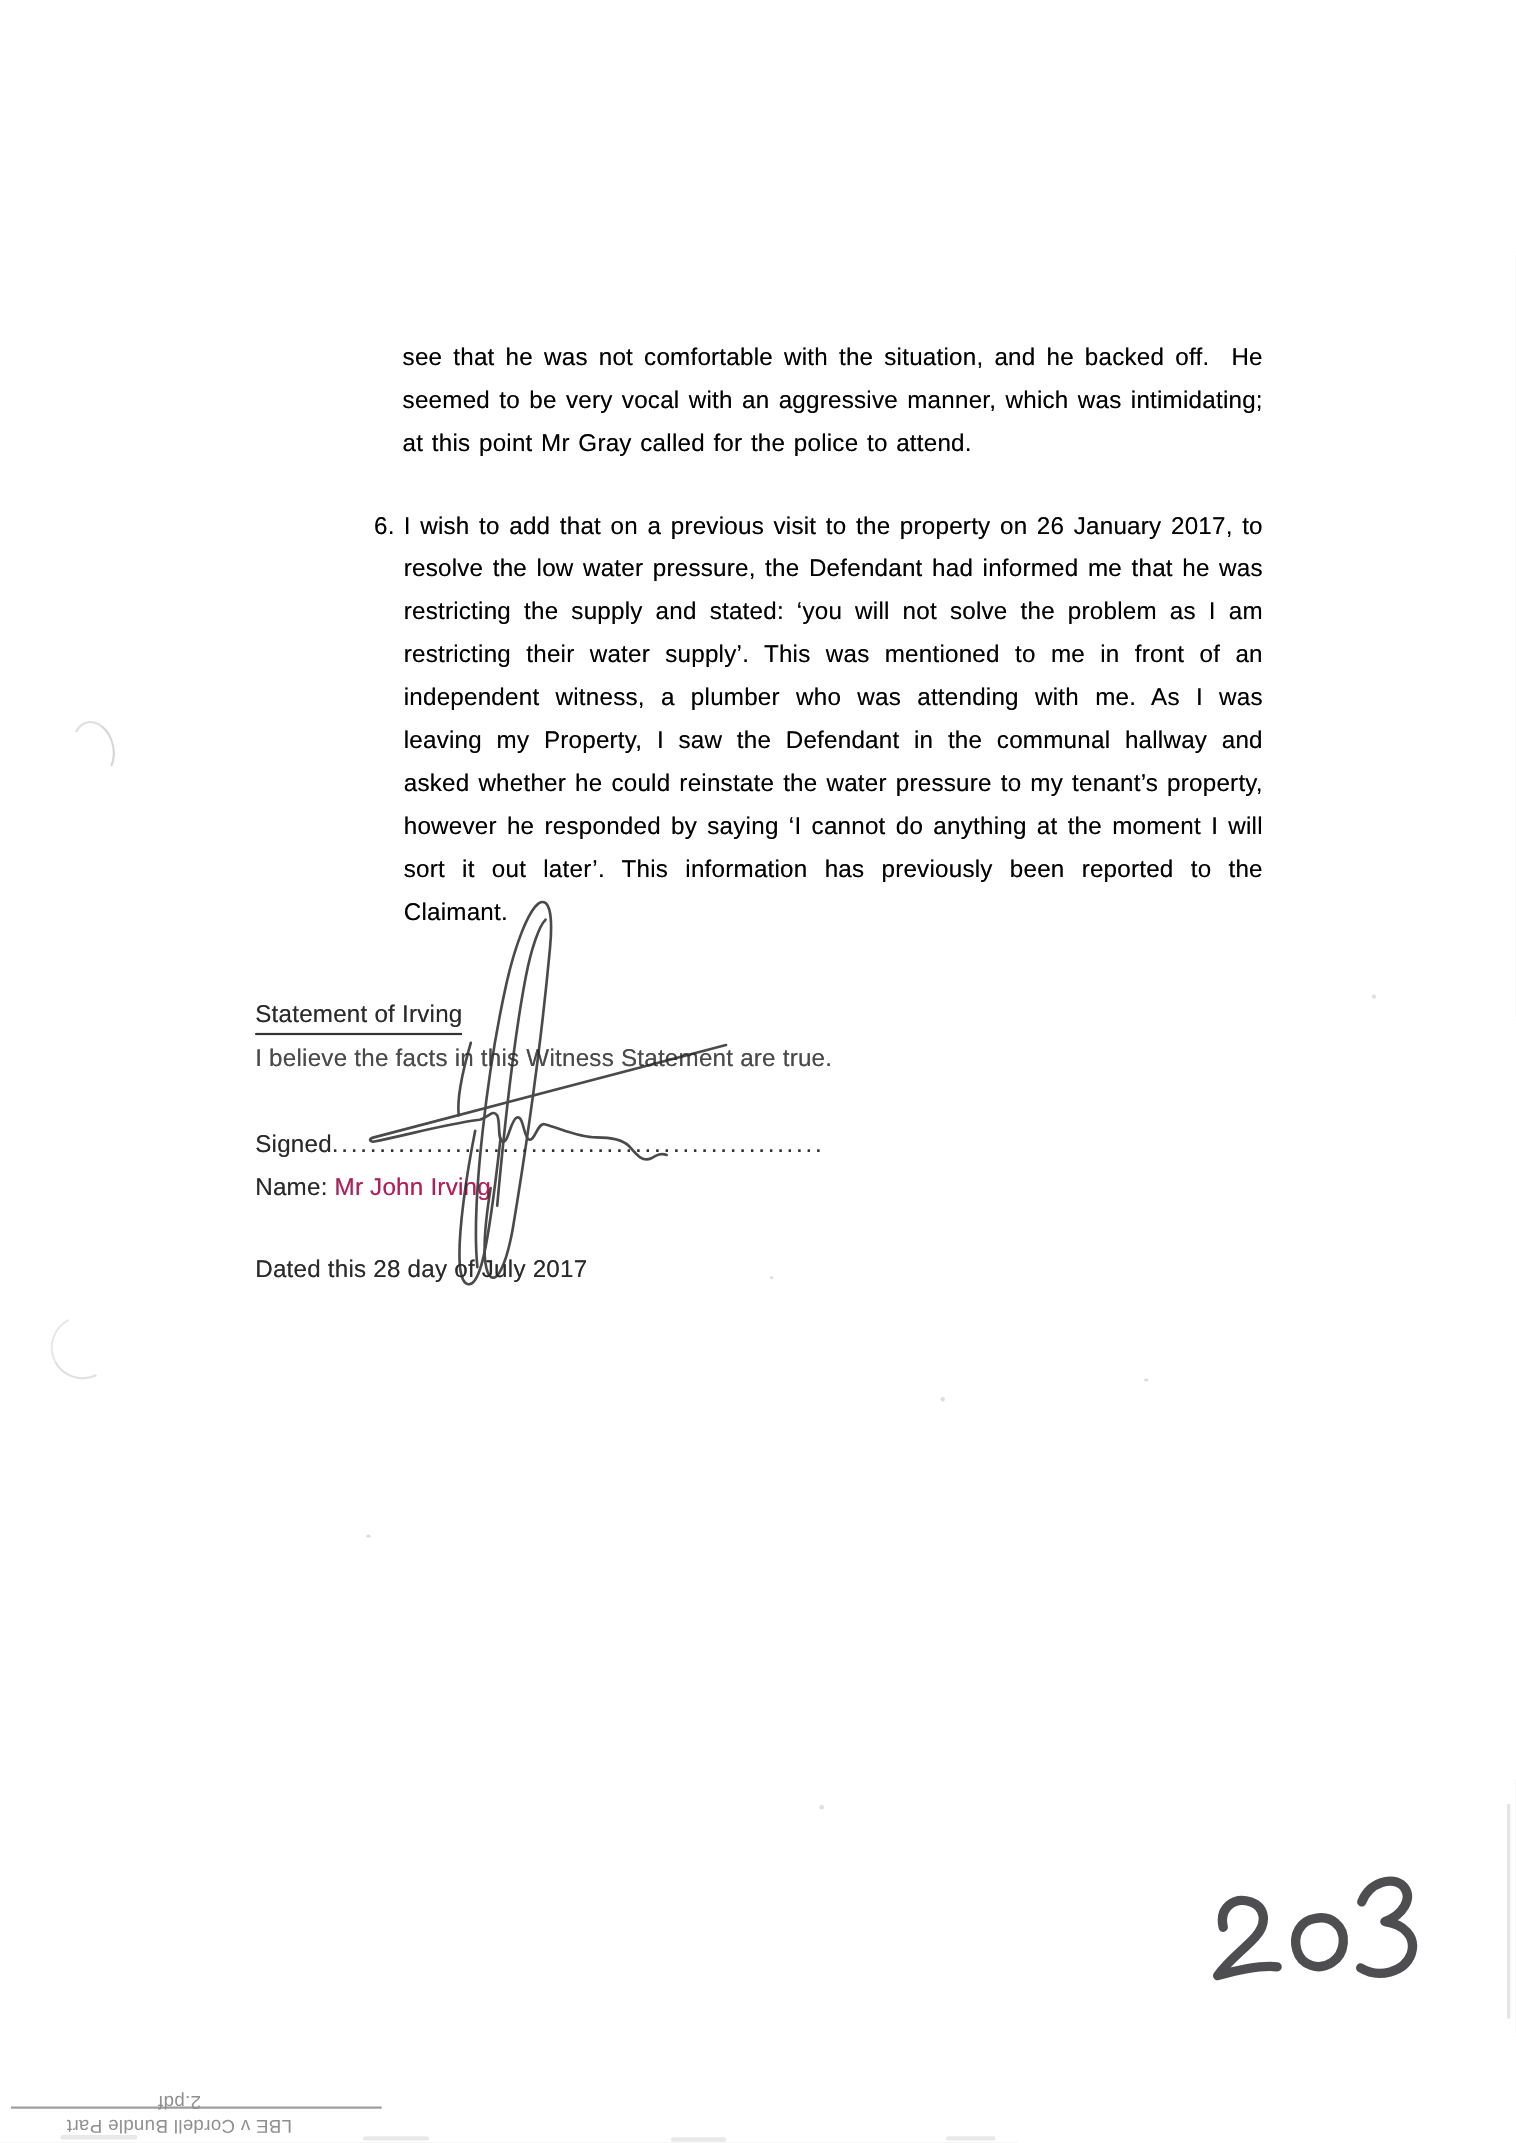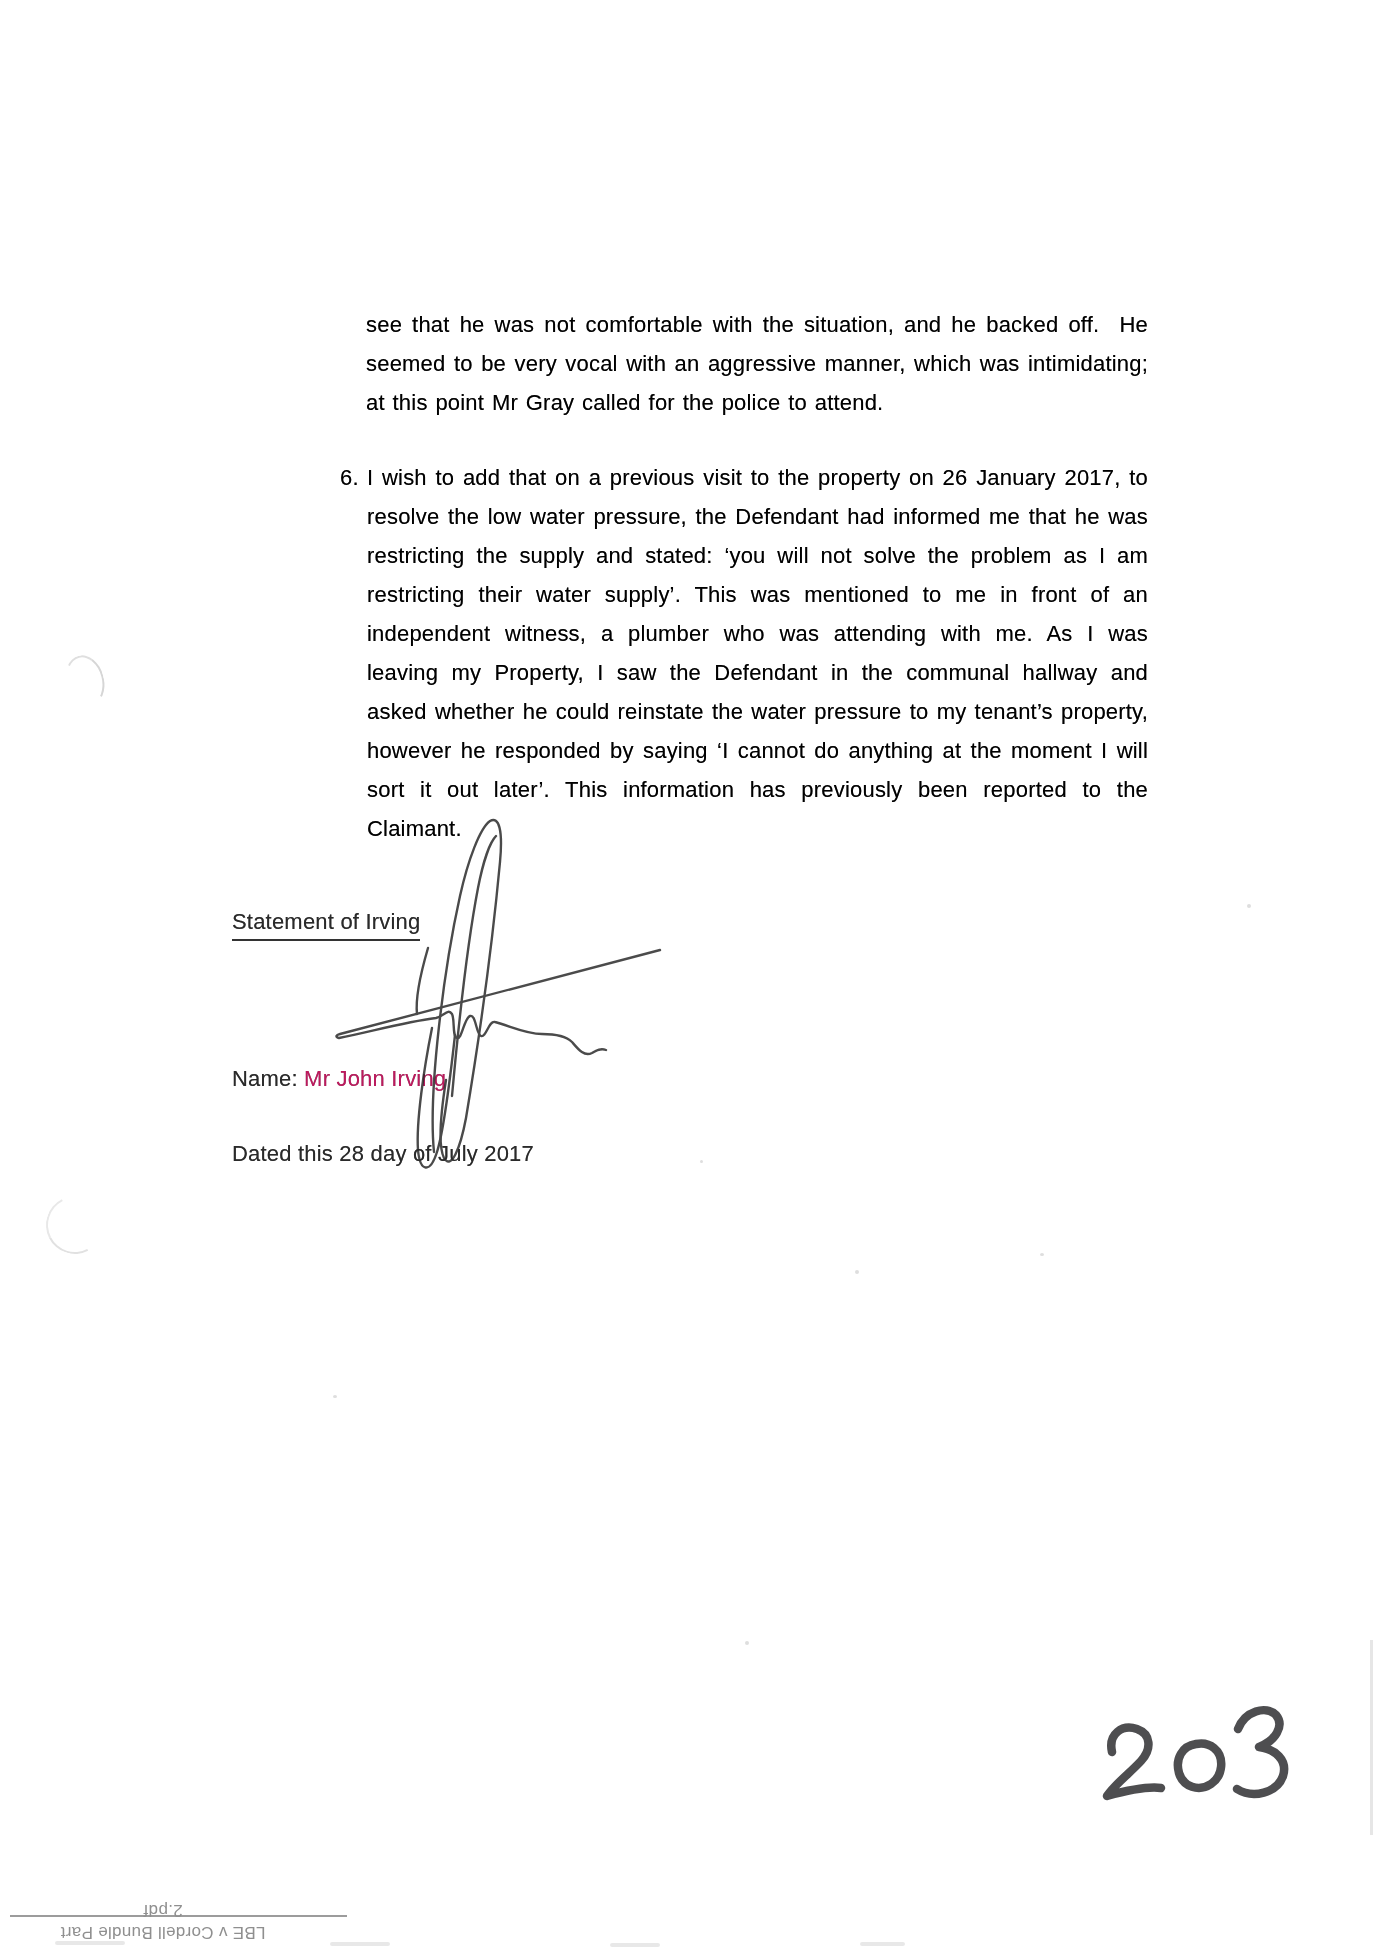--- a/index.html
+++ b/index.html
@@ -58,21 +58,25 @@
 
   <div id="para5" class="bodytext">see that he was not comfortable with the situation, and he backed off.  He seemed to be very vocal with an aggressive manner, which was intimidating; at this point Mr Gray called for the police to attend.</div>
 
   <div id="item6" class="bodytext">
     <div class="num">6.</div>
     <div class="itext">I wish to add that on a previous visit to the property on 26 January 2017, to resolve the low water pressure, the Defendant had informed me that he was restricting the supply and stated: ‘you will not solve the problem as I am restricting their water supply’. This was mentioned to me in front of an independent witness, a plumber who was attending with me. As I was leaving my Property, I saw the Defendant in the communal hallway and asked whether he could reinstate the water pressure to my tenant’s property, however he responded by saying ‘I cannot do anything at the moment I will sort it out later’. This information has previously been reported to the Claimant.</div>
   </div>
 
   <div id="sot-heading" class="sot">Statement of Irving</div>
 
+  <div id="sot-declaration" class="sot">I believe the facts in this Witness Statement are true.</div>
 
+  <div id="signed-line" class="sot">
+    <span>Signed</span><span class="dots">....................................................</span>
+  </div>
 
   <div id="name-line" class="sot">
     <span>Name:</span>
     <span class="val">Mr John Irving</span>
   </div>
 
   <div id="dated-line" class="sot">Dated this 28 day of July 2017</div>
 
   <svg class="overlay" width="1378" height="1948" viewBox="0 0 1378 1948" aria-hidden="true">
     <g fill="none" stroke="#2b2b2b" stroke-width="2.4" stroke-linecap="round" opacity="0.85">

